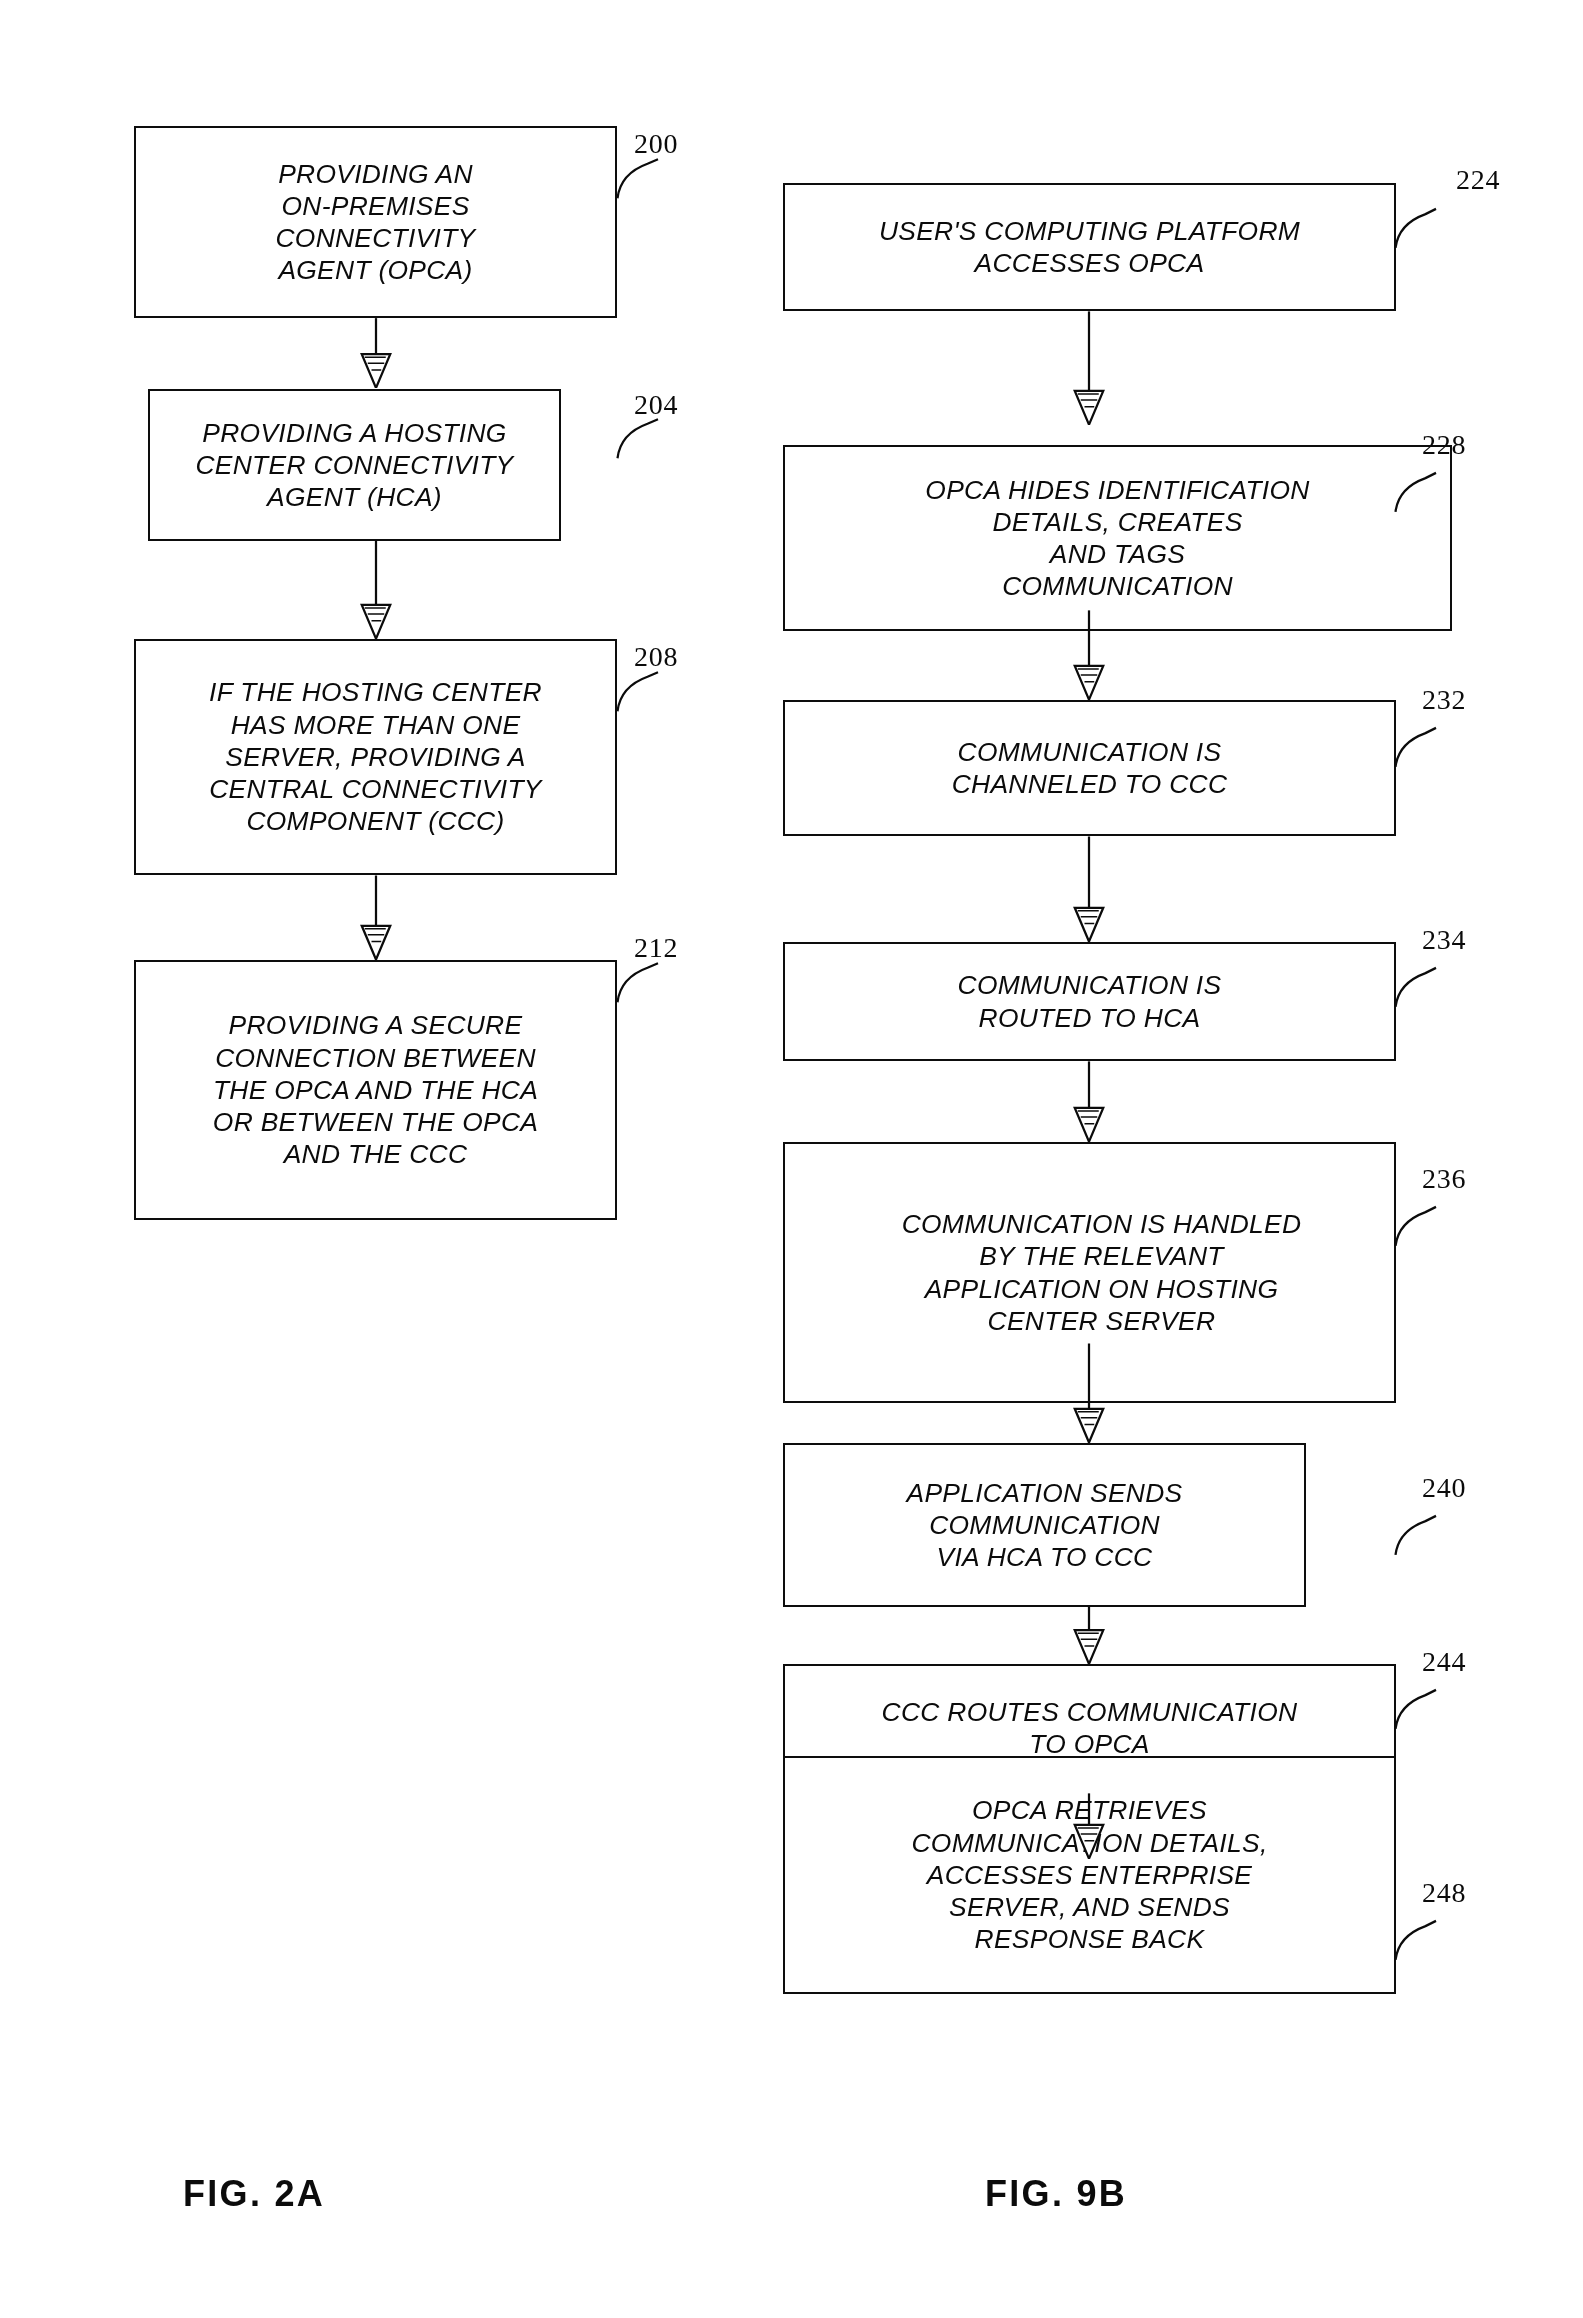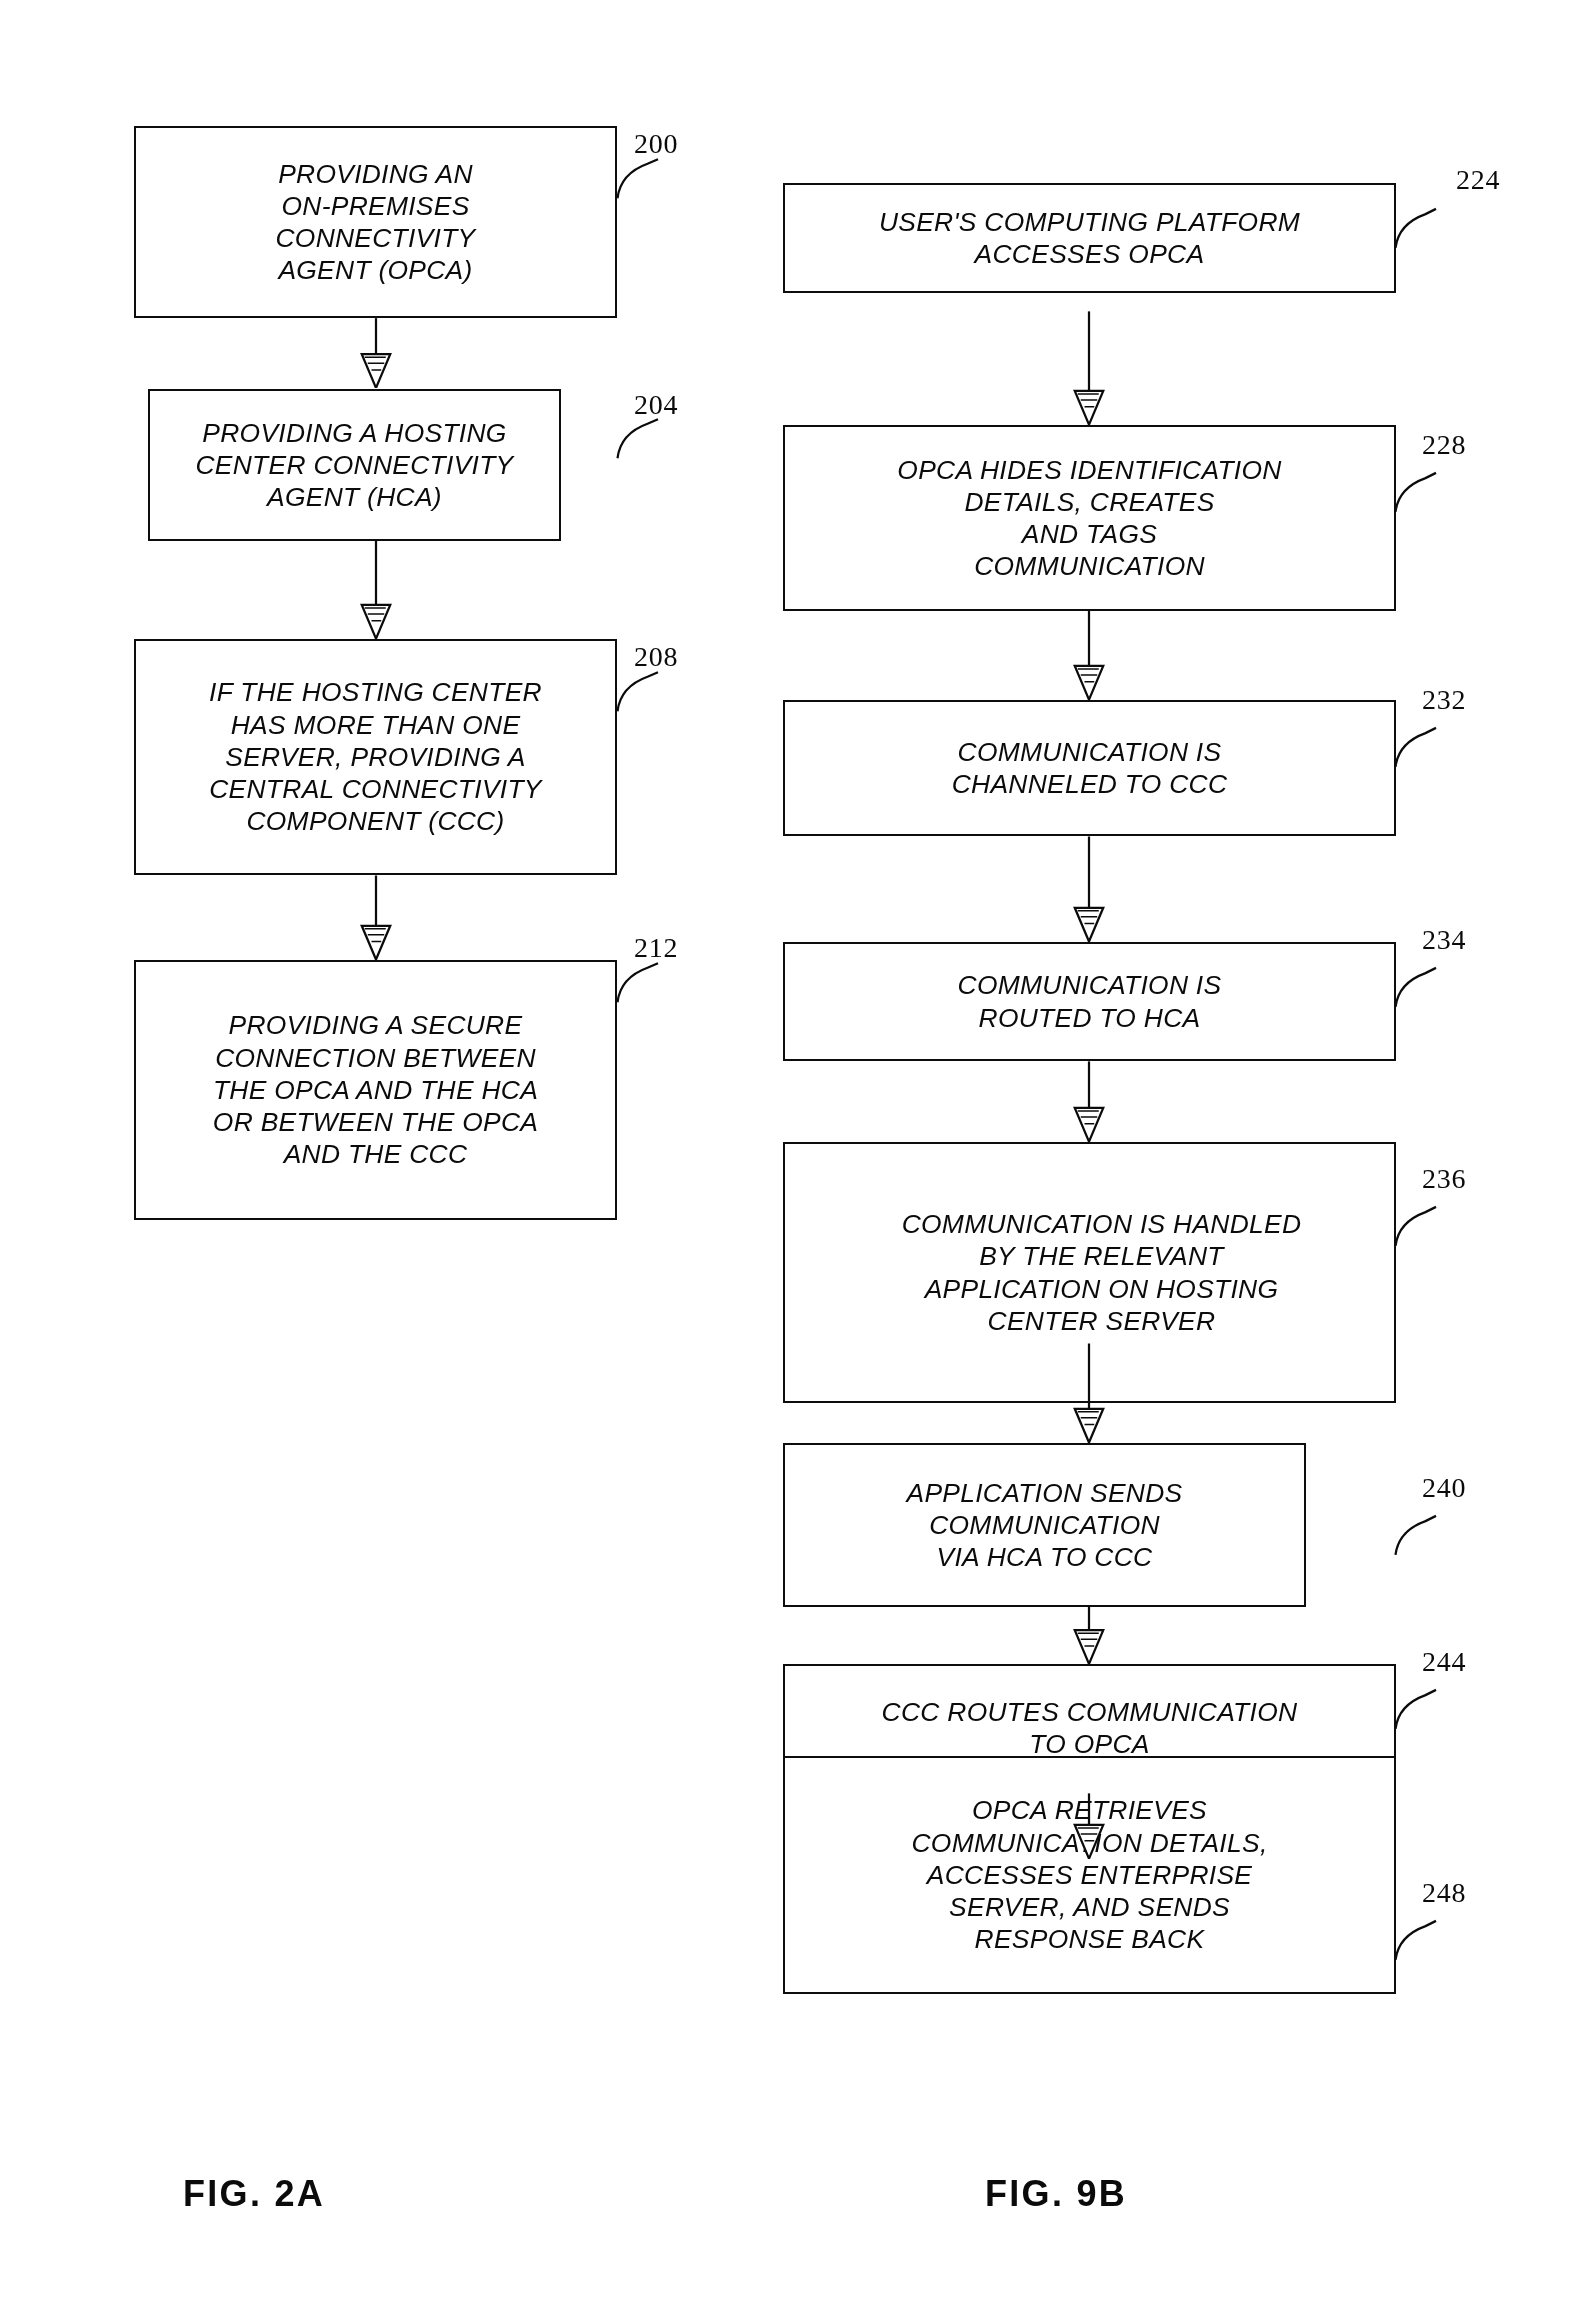--- a/index.html
+++ b/index.html
@@ -141,26 +141,26 @@
     <div class="ref-num" style="left:634px; top:128px;">200</div>
     <div class="ref-num" style="left:634px; top:389px;">204</div>
     <div class="ref-num" style="left:634px; top:641px;">208</div>
     <div class="ref-num" style="left:634px; top:932px;">212</div>
 
     <div class="fig-caption" style="left:183px; top:2173px;">FIG. 2A</div>
   </div>
 
   <div>
 
-    <div class="flow-box" style="left:783px; top:183px; width:613px; height:110px;">
+    <div class="flow-box" style="left:783px; top:183px; width:613px; height:128px;">
       <span class="box-text">USER'S COMPUTING PLATFORM
 ACCESSES OPCA</span>
     </div>
 
-    <div class="flow-box" style="left:783px; top:425px; width:613px; height:186px;">
+    <div class="flow-box" style="left:783px; top:445px; width:669px; height:186px;">
       <span class="box-text">OPCA HIDES IDENTIFICATION
 DETAILS, CREATES
 AND TAGS
 COMMUNICATION</span>
     </div>
 
     <div class="flow-box" style="left:783px; top:700px; width:613px; height:136px;">
       <span class="box-text">COMMUNICATION IS
 CHANNELED TO CCC</span>
     </div>

